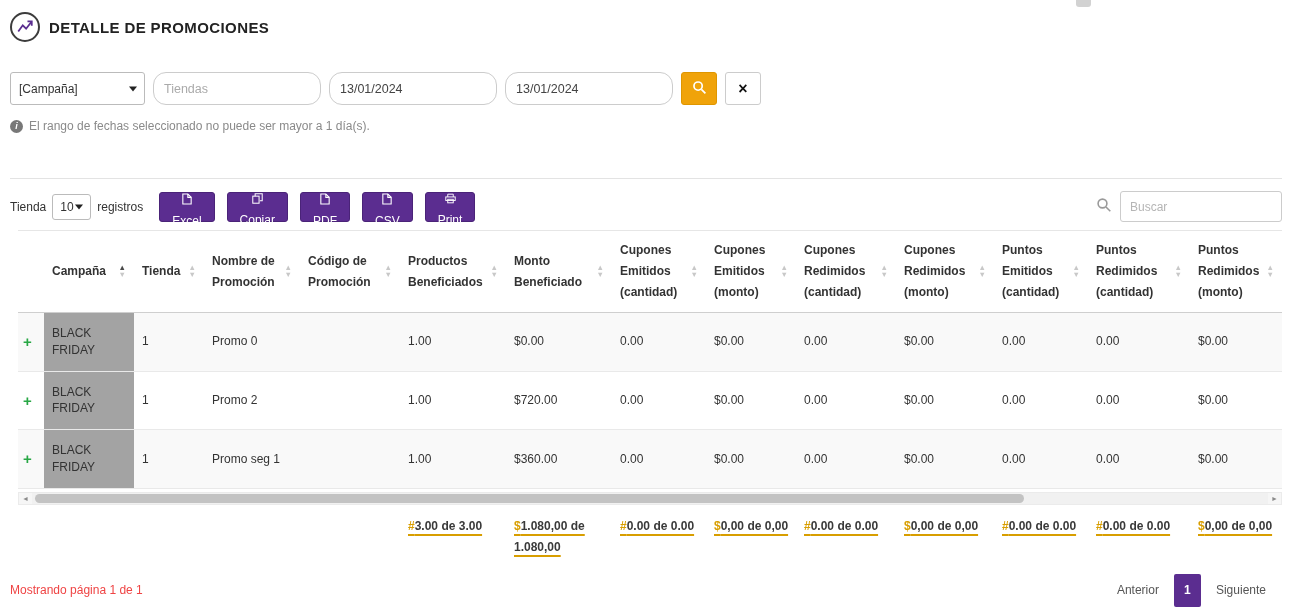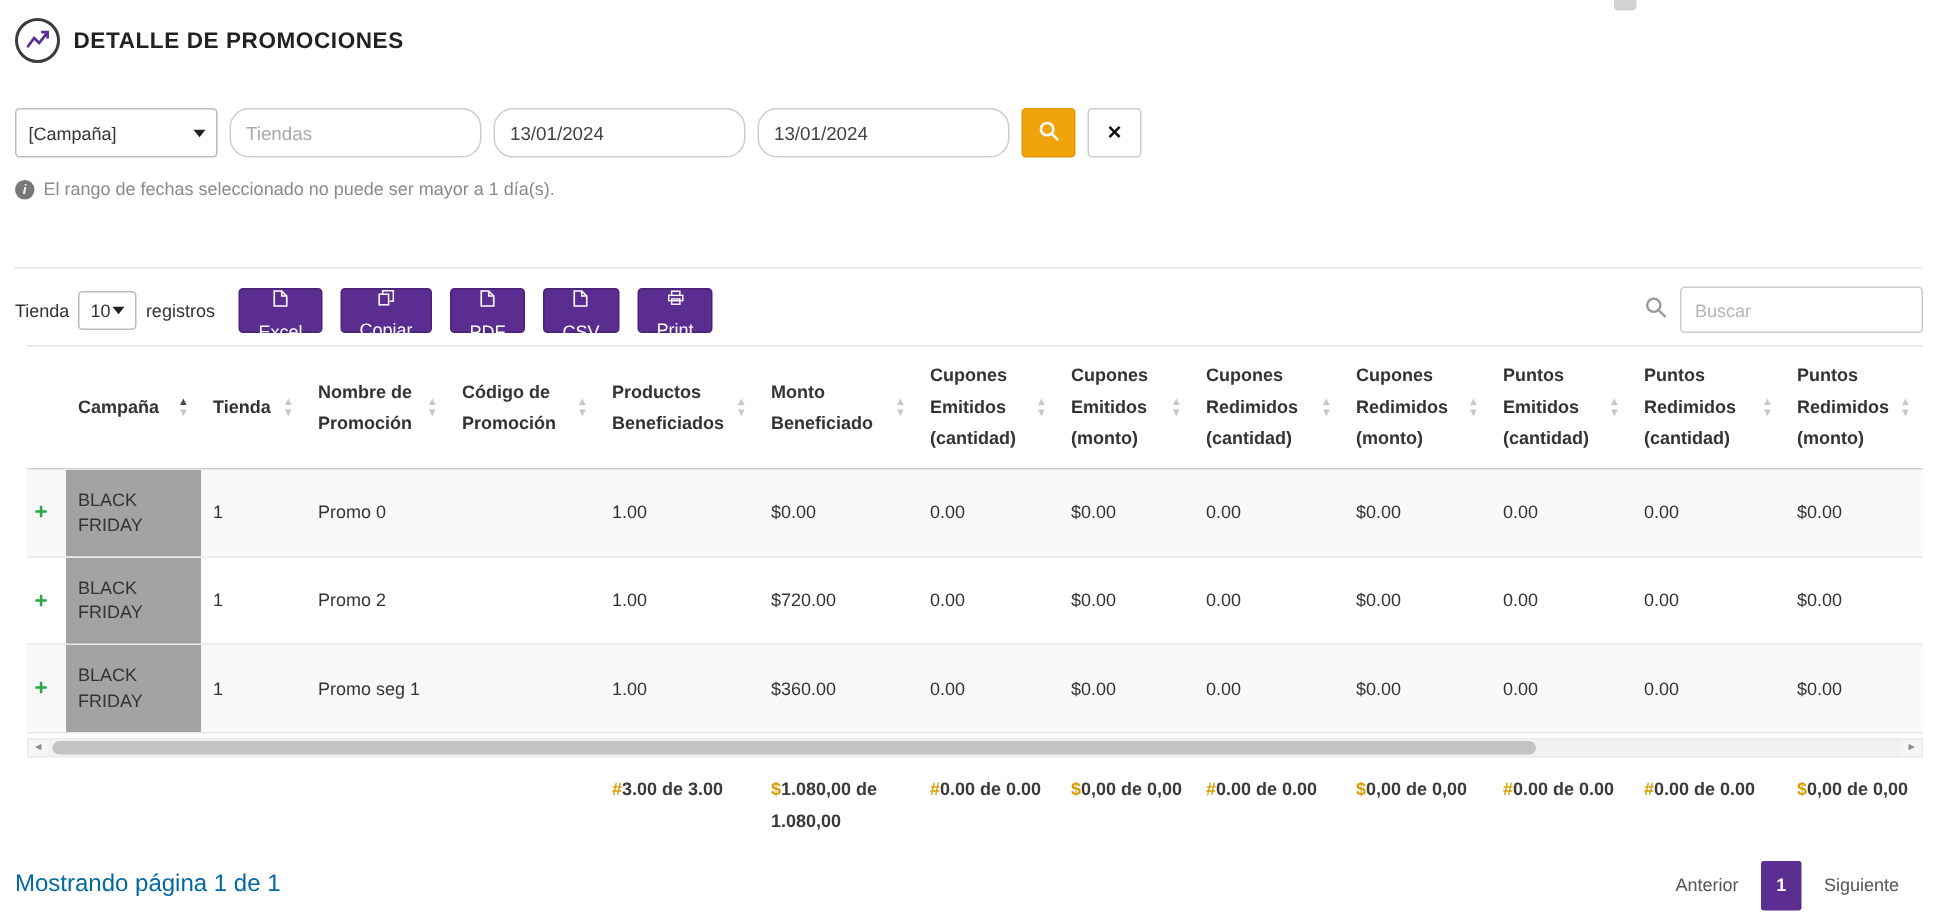--- a/index.html
+++ b/index.html
@@ -82,27 +82,27 @@
   .hscroll { margin:3px 0 0 8px; width:1264px; height:13px; display:flex; align-items:center;
              background:#f6f6f6; border:1px solid #ebebeb; }
   .hs-arrow { width:13px; text-align:center; font-size:7px; color:#8a8a8a; line-height:1; flex:0 0 auto; }
   .hs-track { flex:1 1 auto; height:11px; background:#f1f1f1; position:relative; }
   .hs-thumb { position:absolute; left:3px; top:1px; height:9px; width:80%; background:#c3c3c3; border-radius:5px; }
 
   
   table.totals { table-layout:fixed; width:1264px; border-collapse:collapse; margin-left:8px; margin-top:4px; }
   table.totals td { padding:7px 2px 9px 8px; vertical-align:top; }
   .total-val { font-weight:bold; font-size:12px; color:#3a3a3a; line-height:1.8;
-               text-decoration-color:#d89e00;
+               text-decoration:underline; text-decoration-color:#d89e00;
                text-decoration-thickness:2px; text-underline-offset:4px; }
   .total-val .pfx { color:#d89e00; }
 
   
   .dt-footer { display:flex; align-items:center; justify-content:space-between; margin-top:6px; }
-  .status { font-size:16px; color:#0369a1; }
+  .status { font-size:12px; color:#ef4444; }
   .pager { display:flex; align-items:center; gap:15px; font-size:12px; color:#555; margin-right:16px; }
   .pager .pg-link { cursor:pointer; }
   .page-current { width:27px; height:33px; background:#5b2d90; color:#fff; display:flex; align-items:center;
                   justify-content:center; border-radius:2px; font-weight:bold; cursor:pointer; }
 </style>
 </head>
 <body>
 
 <div class="page">
   <div class="artifact"></div>

